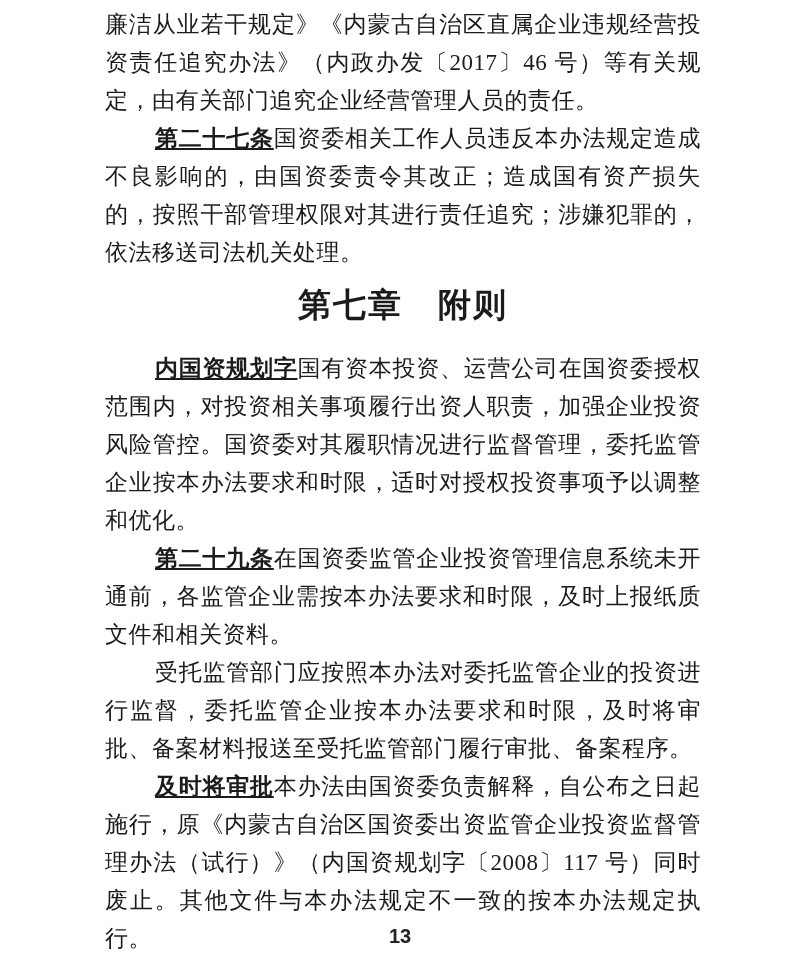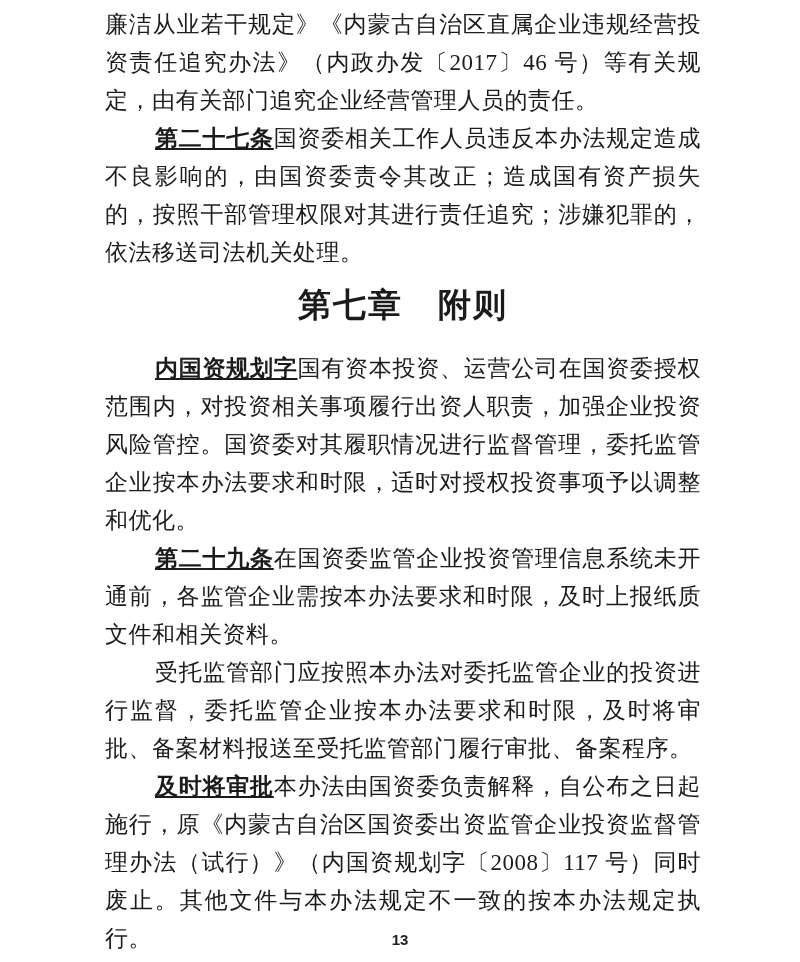--- a/index.html
+++ b/index.html
@@ -44,21 +44,21 @@
     text-align: center;
     letter-spacing: 2px;
     text-indent: 0;
   }
   .page-number {
     position: absolute;
     left: 0;
     right: 0;
     bottom: 14px;
     text-align: center;
-    font-size: 15px;
+    font-size: 20px;
     font-weight: 700;
     font-family: "Liberation Sans", "DejaVu Sans", sans-serif;
     color: #222222;
   }
 </style>
 </head>
 <body>
 
 <div class="page">
   <div class="doc-body">

